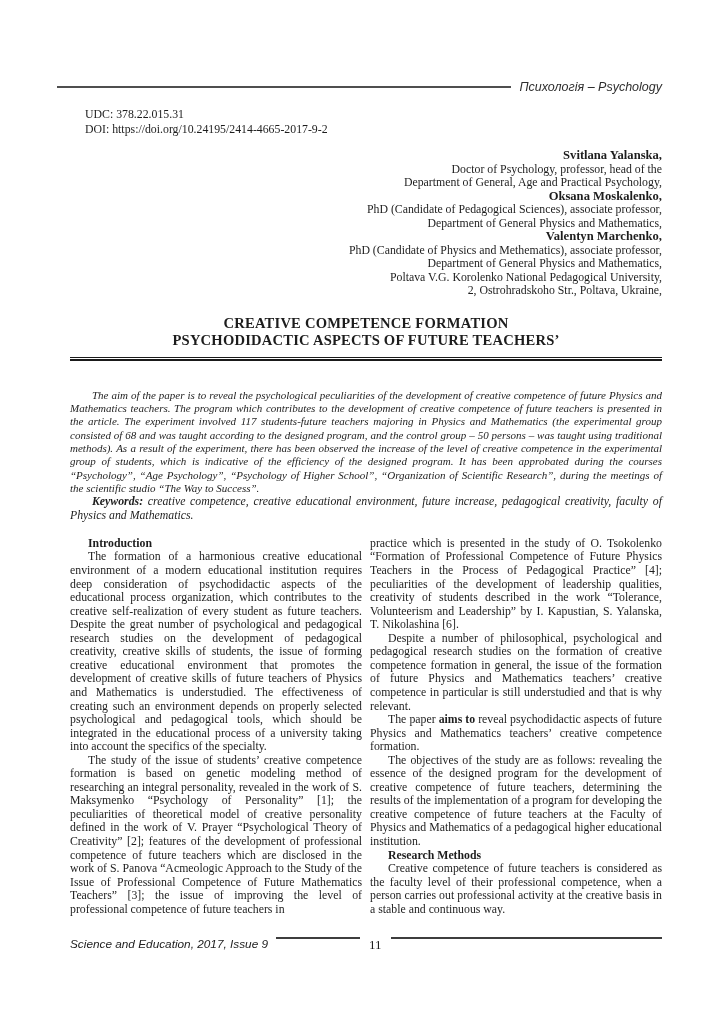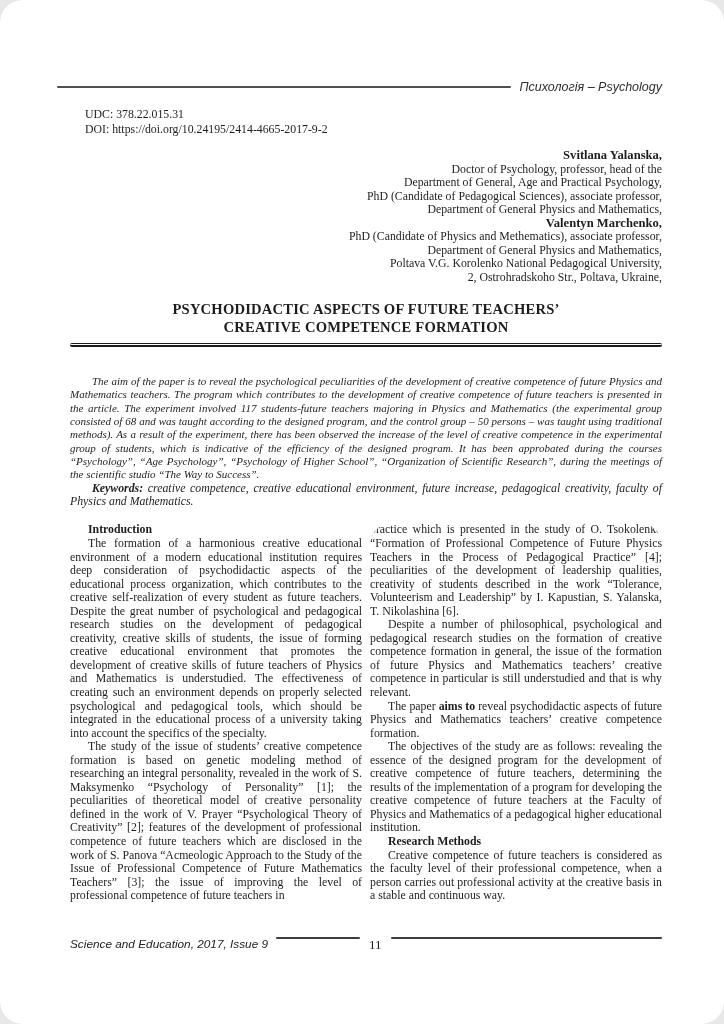--- a/index.html
+++ b/index.html
@@ -1,15 +1,15 @@
 <!DOCTYPE html>
 <html><head>
 <meta charset="utf-8">
 <style>
-  * { margin:0; padding:0; box-sizing:border-box;border-radius:22px; }
+  * { margin:0; padding:0; box-sizing:border-box; }
   html,body { background:#e8e8e8; }
   .page {
     width:724px; height:1024px; background:#ffffff; position:relative;
     font-family:"Liberation Serif", serif; color:#1d1d1d; overflow:hidden;
     margin:0 auto;
   }
   .content { position:absolute; left:70px; right:62px; top:0; }
 
   
   .runhead { display:flex; align-items:center; margin-top:80px; margin-left:-13px; }
@@ -67,32 +67,33 @@
 
     <div class="meta">
       <div>UDC: 378.22.015.31</div>
       <div>DOI: https://doi.org/10.24195/2414-4665-2017-9-2</div>
     </div>
 
     <div class="authors">
       <div class="name">Svitlana Yalanska,</div>
       <div>Doctor of Psychology, professor, head of the</div>
       <div>Department of General, Age and Practical Psychology,</div>
+      <div class="name">Oksana Moskalenko,</div>
       <div>PhD (Candidate of Pedagogical Sciences), associate professor,</div>
       <div>Department of General Physics and Mathematics,</div>
       <div class="name">Valentyn Marchenko,</div>
       <div>PhD (Candidate of Physics and Methematics), associate professor,</div>
       <div>Department of General Physics and Mathematics,</div>
       <div>Poltava V.G. Korolenko National Pedagogical University,</div>
       <div>2, Ostrohradskoho Str., Poltava, Ukraine,</div>
     </div>
 
     <div class="title">
+      <div>CREATIVE COMPETENCE FORMATION</div>
       <div>PSYCHODIDACTIC ASPECTS OF FUTURE TEACHERS’</div>
-      <div>CREATIVE COMPETENCE FORMATION</div>
     </div>
     <div class="title-rule"></div>
 
     <p class="abstract">The aim of the paper is to reveal the psychological peculiarities of the development of creative competence of future Physics and Mathematics teachers. The program which contributes to the development of creative competence of future teachers is presented in the article. The experiment involved 117 students-future teachers majoring in Physics and Mathematics (the experimental group consisted of 68 and was taught according to the designed program, and the control group – 50 persons – was taught using traditional methods). As a result of the experiment, there has been observed the increase of the level of creative competence in the experimental group of students, which is indicative of the efficiency of the designed program. It has been approbated during the courses “Psychology”, “Age Psychology”, “Psychology of Higher School”, “Organization of Scientific Research”, during the meetings of the scientific studio “The Way to Success”.</p>
     <p class="keywords"><span class="kw-label">Keywords:</span><span> creative competence, creative educational environment, future increase, pedagogical creativity, faculty of Physics and Mathematics.</span></p>
 
     <div class="columns">
       <div class="col">
         <div class="heading">Introduction</div>
         <p>The formation of a harmonious creative educational environment of a modern educational institution requires deep consideration of psychodidactic aspects of the educational process organization, which contributes to the creative self-realization of every student as future teachers. Despite the great number of psychological and pedagogical research studies on the development of pedagogical creativity, creative skills of students, the issue of forming creative educational environment that promotes the development of creative skills of future teachers of Physics and Mathematics is understudied. The effectiveness of creating such an environment depends on properly selected psychological and pedagogical tools, which should be integrated in the educational process of a university taking into account the specifics of the specialty.</p>

